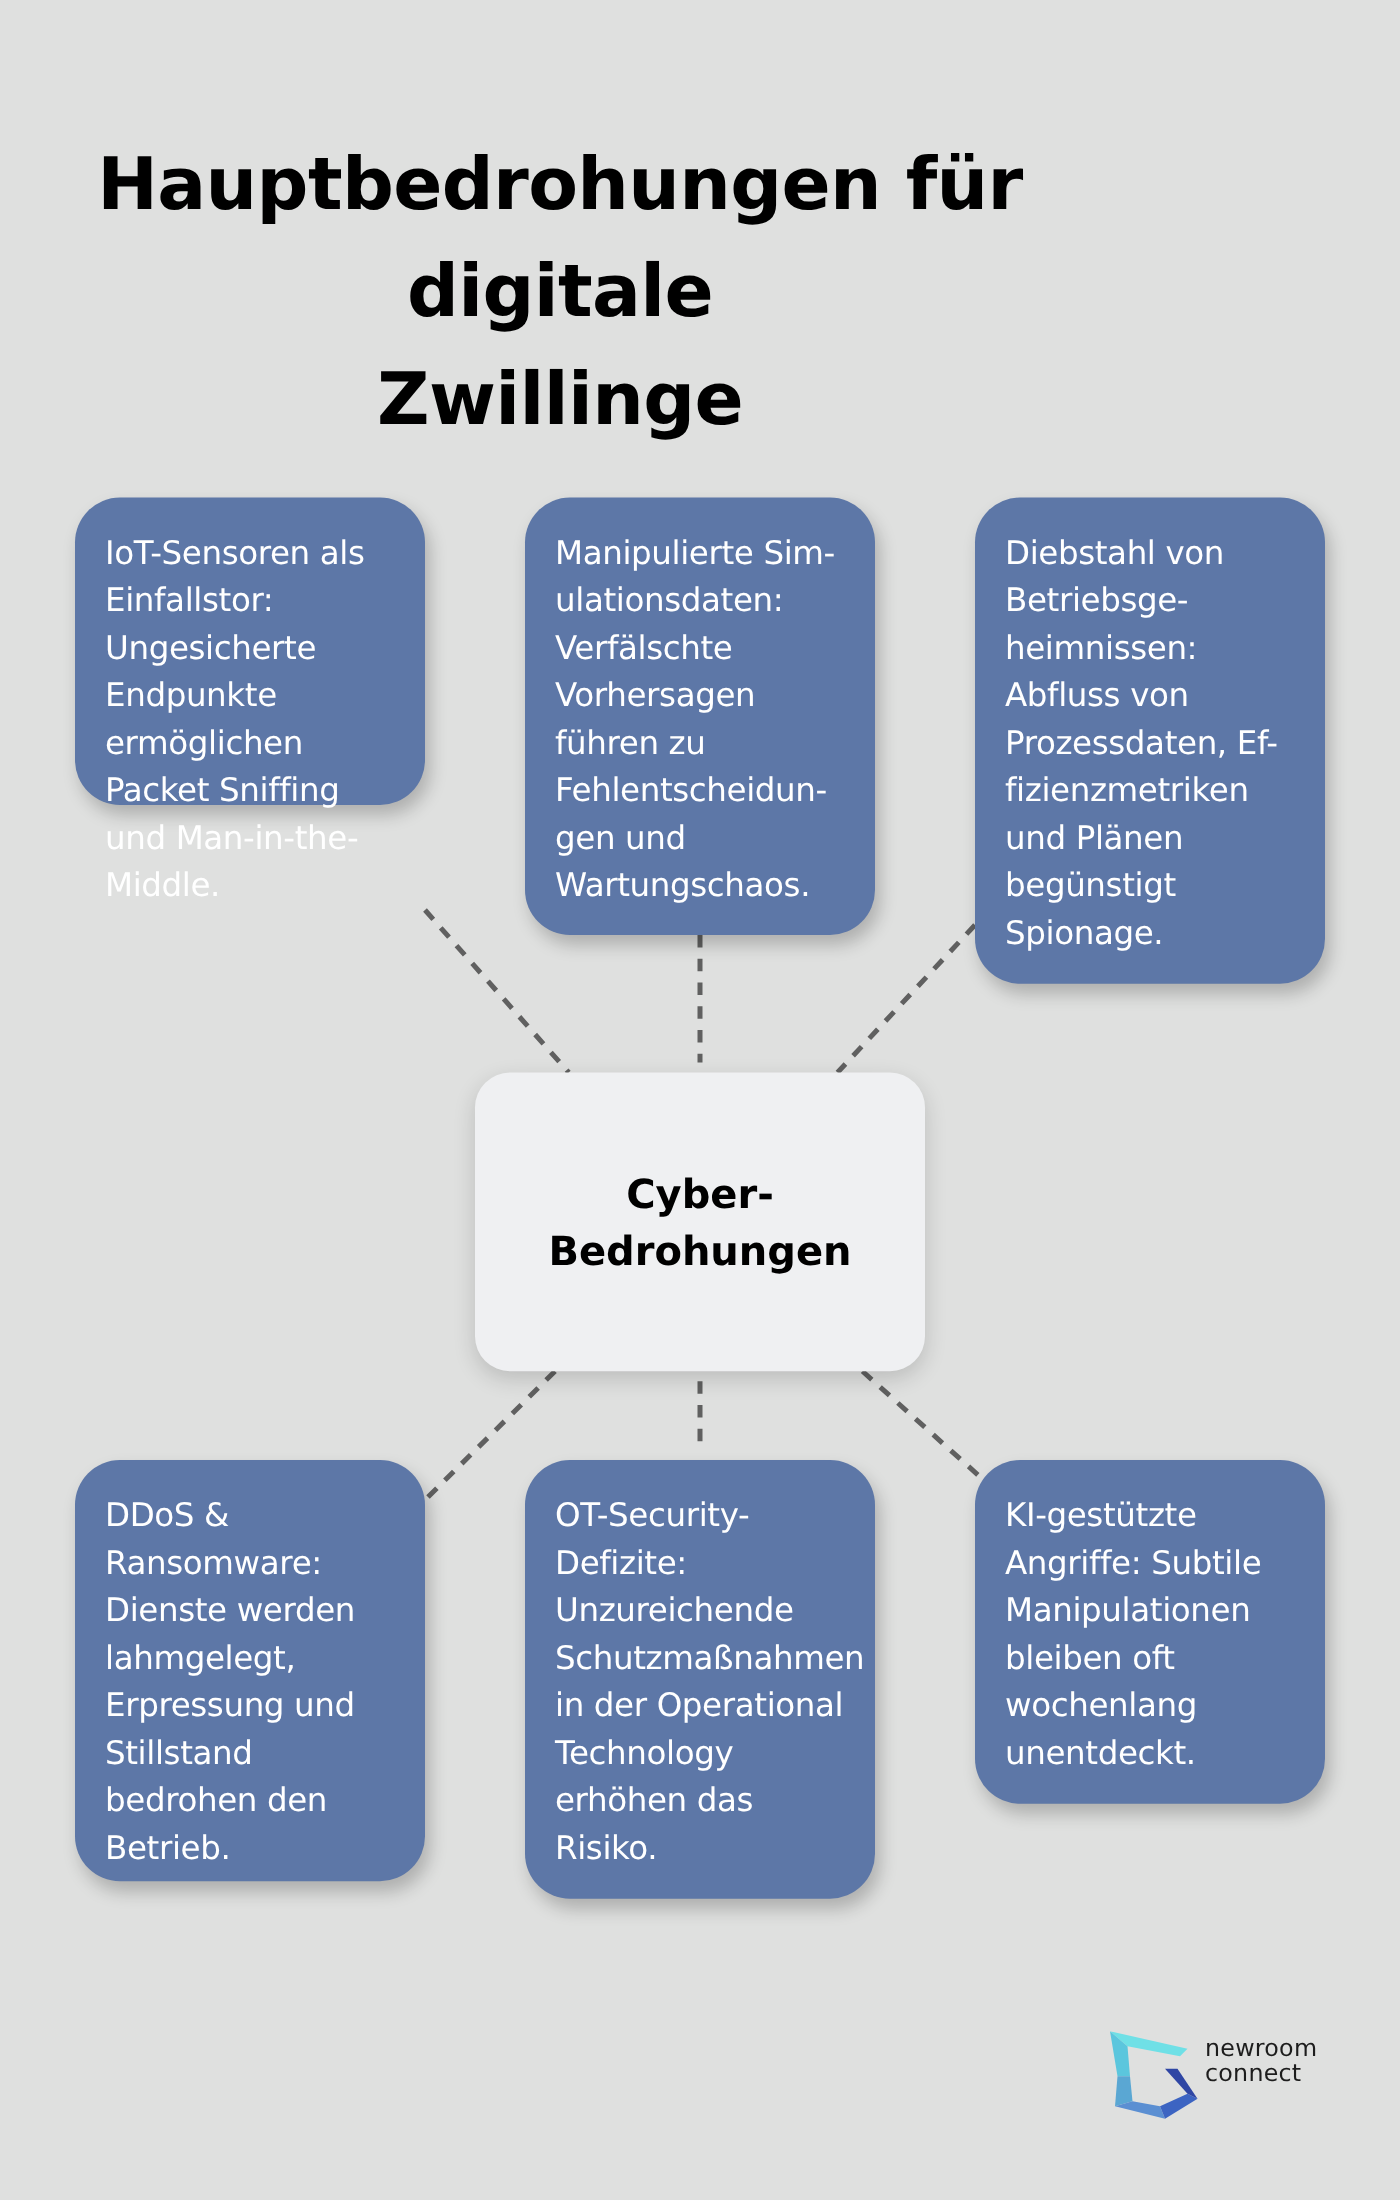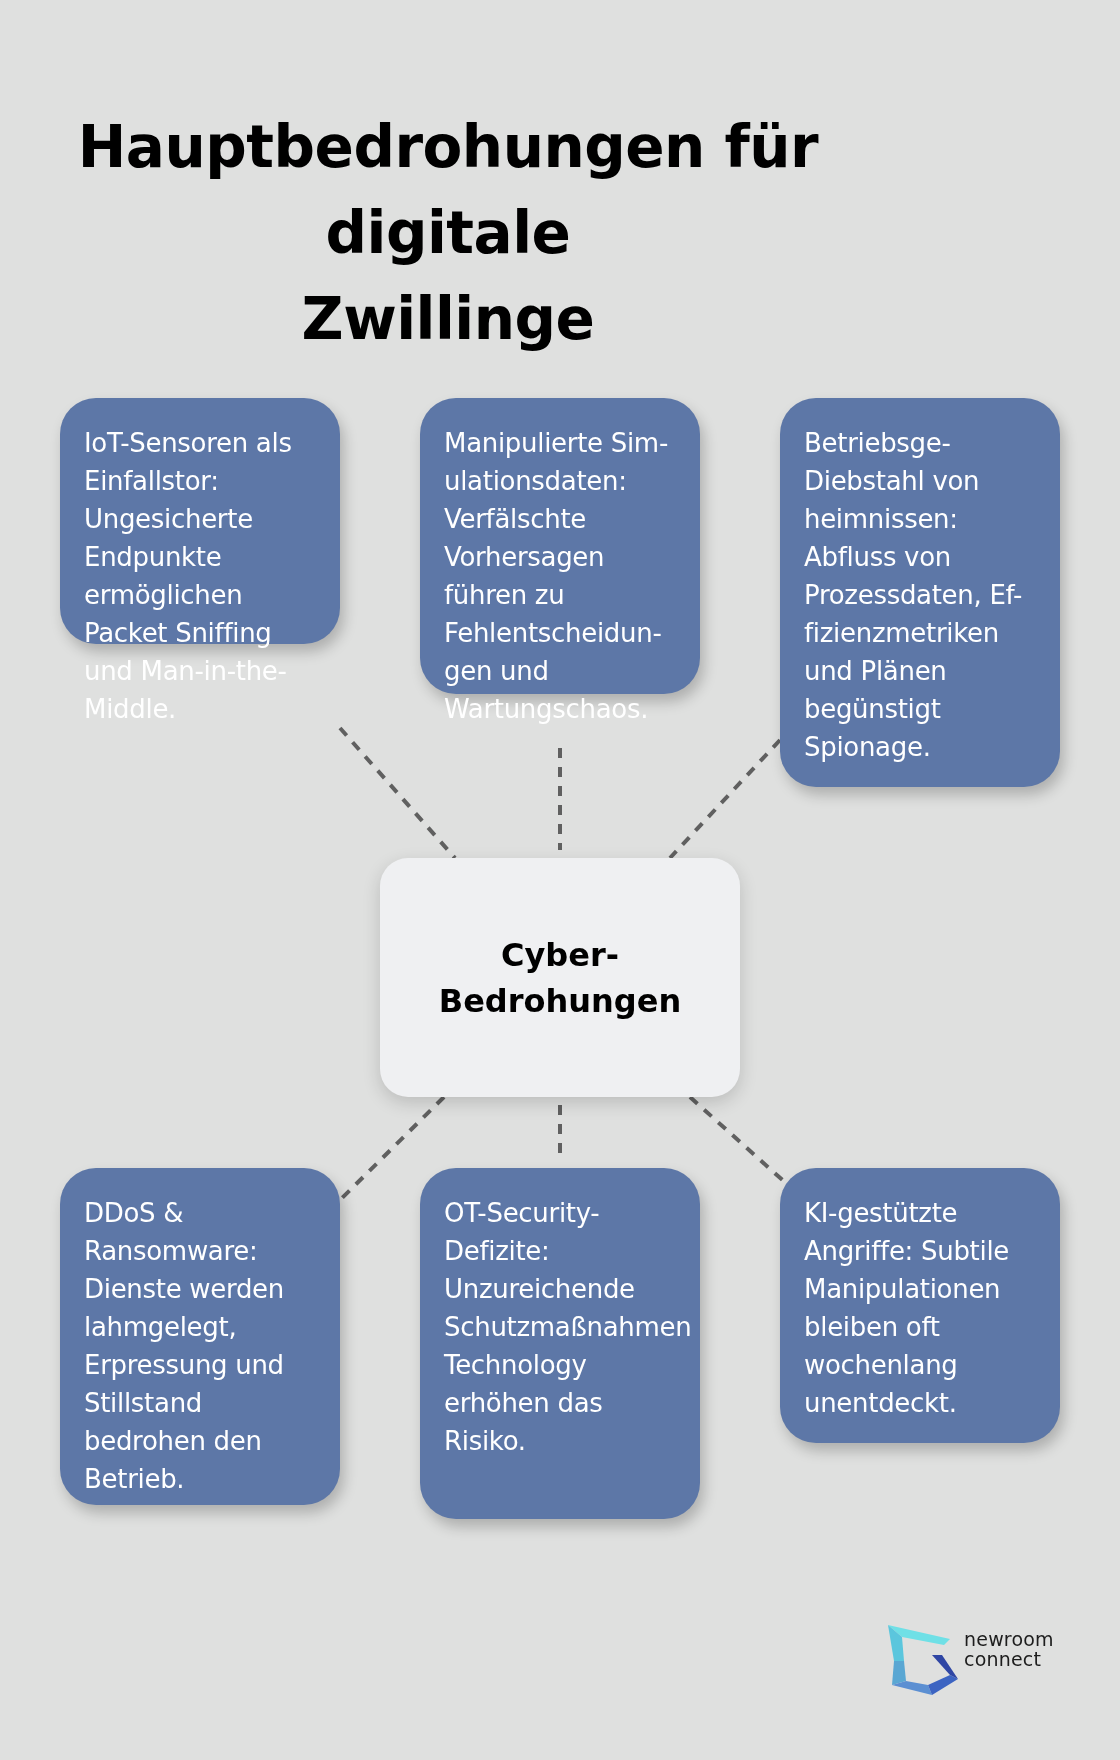--- a/index.html
+++ b/index.html
@@ -66,34 +66,34 @@
   <span class="line">IoT-Sensoren als</span>
   <span class="line">Einfallstor:</span>
   <span class="line">Ungesicherte</span>
   <span class="line">Endpunkte</span>
   <span class="line">ermöglichen</span>
   <span class="line">Packet Sniffing</span>
   <span class="line">und Man-in-the-</span>
   <span class="line">Middle.</span>
 </div>
 
-<div class="card" style="left:420px; top:398px; height:296px;">
+<div class="card" style="left:420px; top:398px; height:350px;">
   <span class="line">Manipulierte Sim-</span>
   <span class="line">ulationsdaten:</span>
   <span class="line">Verfälschte</span>
   <span class="line">Vorhersagen</span>
   <span class="line">führen zu</span>
   <span class="line">Fehlentscheidun-</span>
   <span class="line">gen und</span>
   <span class="line">Wartungschaos.</span>
 </div>
 
 <div class="card" style="left:780px; top:398px; height:389px;">
+  <span class="line">Diebstahl von</span>
   <span class="line">Betriebsge-</span>
-  <span class="line">Diebstahl von</span>
   <span class="line">heimnissen:</span>
   <span class="line">Abfluss von</span>
   <span class="line">Prozessdaten, Ef-</span>
   <span class="line">fizienzmetriken</span>
   <span class="line">und Plänen</span>
   <span class="line">begünstigt</span>
   <span class="line">Spionage.</span>
 </div>
 
 <div class="center">
@@ -110,20 +110,21 @@
   <span class="line">Stillstand</span>
   <span class="line">bedrohen den</span>
   <span class="line">Betrieb.</span>
 </div>
 
 <div class="card" style="left:420px; top:1168px; height:351px;">
   <span class="line">OT-Security-</span>
   <span class="line">Defizite:</span>
   <span class="line">Unzureichende</span>
   <span class="line">Schutzmaßnahmen</span>
+  <span class="line">in der Operational</span>
   <span class="line">Technology</span>
   <span class="line">erhöhen das</span>
   <span class="line">Risiko.</span>
 </div>
 
 <div class="card" style="left:780px; top:1168px; height:275px;">
   <span class="line">KI-gestützte</span>
   <span class="line">Angriffe: Subtile</span>
   <span class="line">Manipulationen</span>
   <span class="line">bleiben oft</span>

